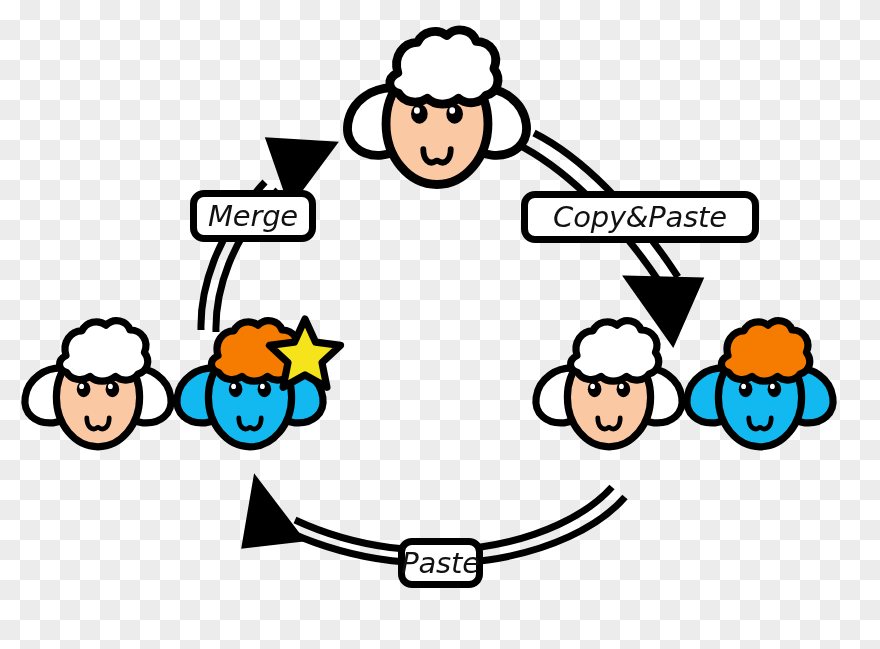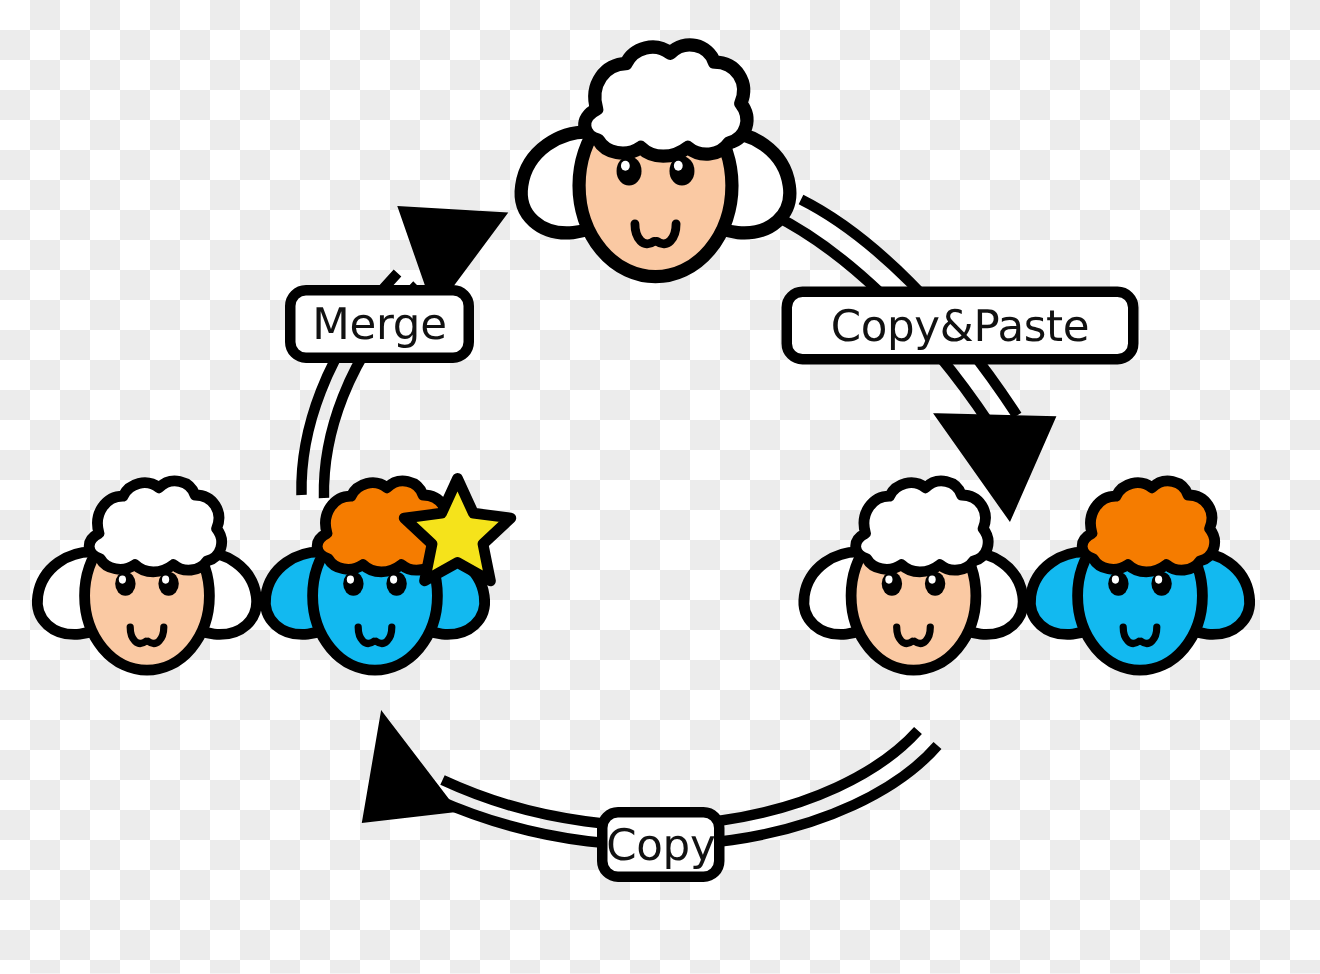--- a/index.html
+++ b/index.html
@@ -16,20 +16,21 @@
     position: relative;
     width: 880px;
     height: 649px;
     
     background-color: #ffffff;
     background-image:
       linear-gradient(45deg, #ececec 25%, transparent 25%, transparent 75%, #ececec 75%, #ececec),
       linear-gradient(45deg, #ececec 25%, transparent 25%, transparent 75%, #ececec 75%, #ececec);
     background-size: 40px 40px;
     background-position: 0 0, 20px 20px;
+    font-style: italic;
   }
   #art {
     position: absolute;
     left: 0;
     top: 0;
     width: 880px;
     height: 649px;
   }
   .label-box {
     position: absolute;
@@ -173,15 +174,15 @@
         <use href="#sheep-blue"></use>
       </g>
     </g>
 
   </svg>
 
   <div class="label-box" id="label-merge">Merge</div>
 
   <div class="label-box" id="label-copypaste">Copy&amp;Paste</div>
 
-  <div class="label-box" id="label-edit">Copy</div>
+  <div class="label-box" id="label-edit">Paste</div>
 
 </div>
 
 </body></html>

